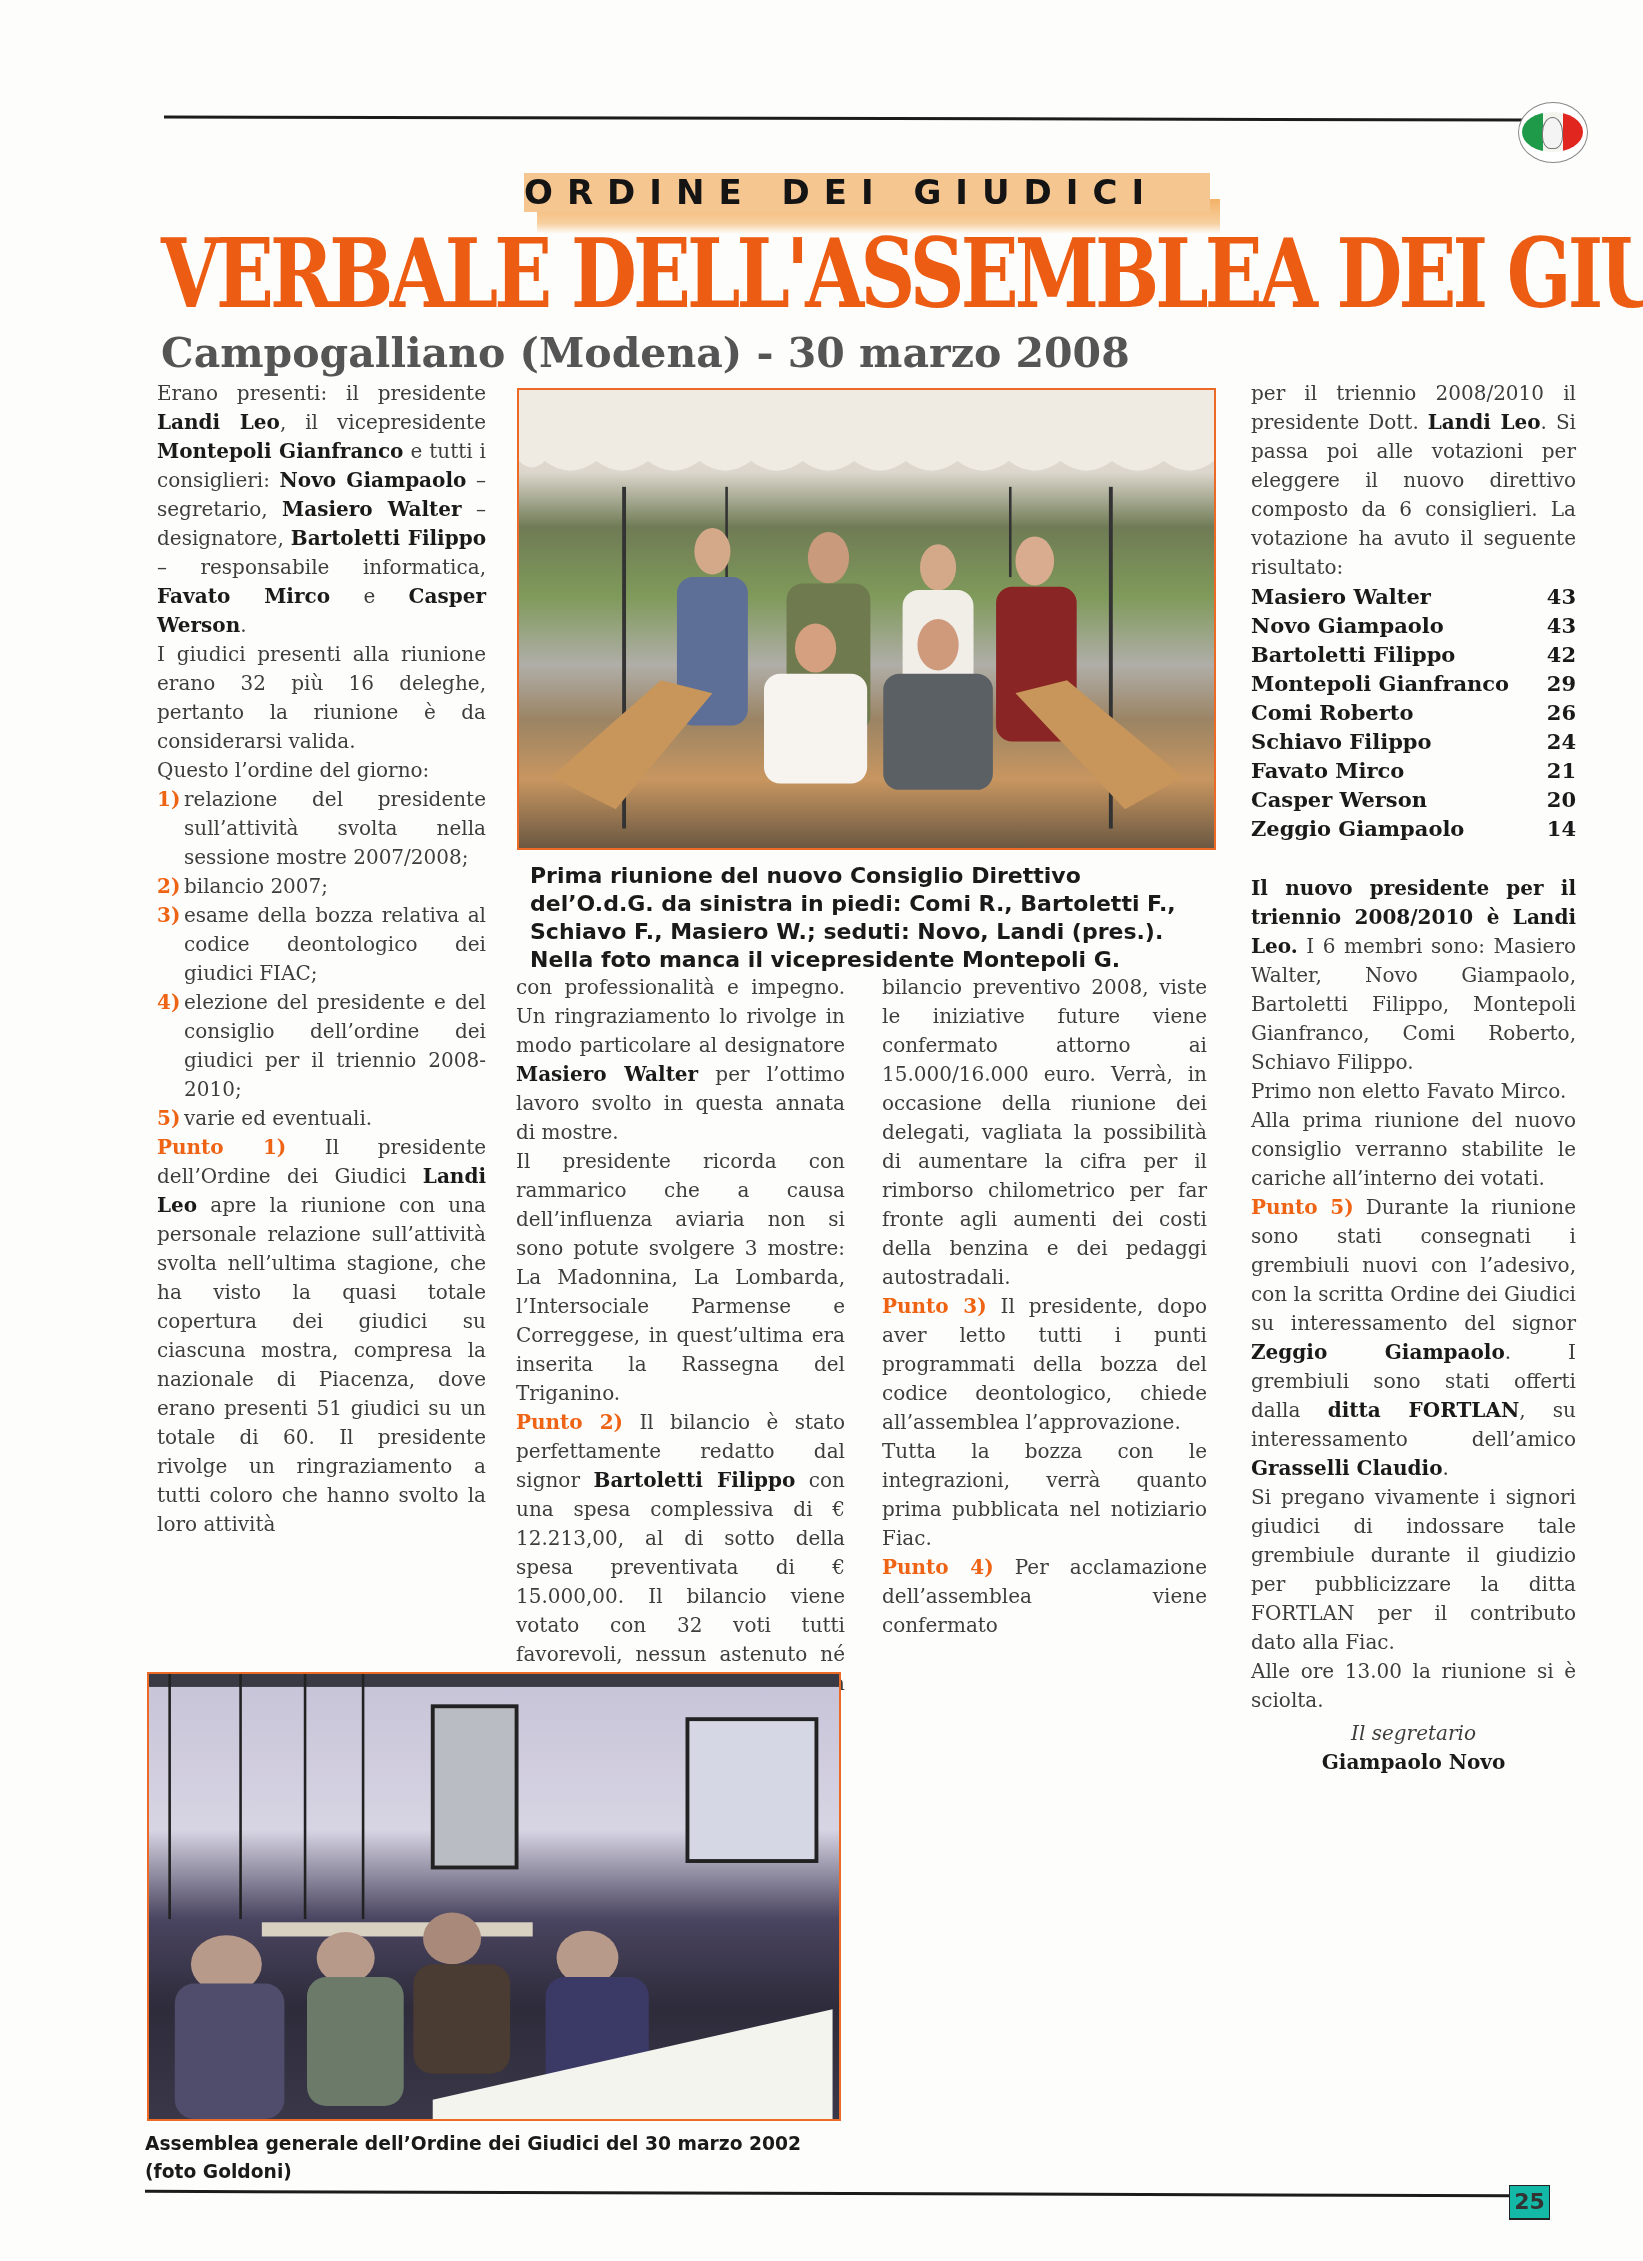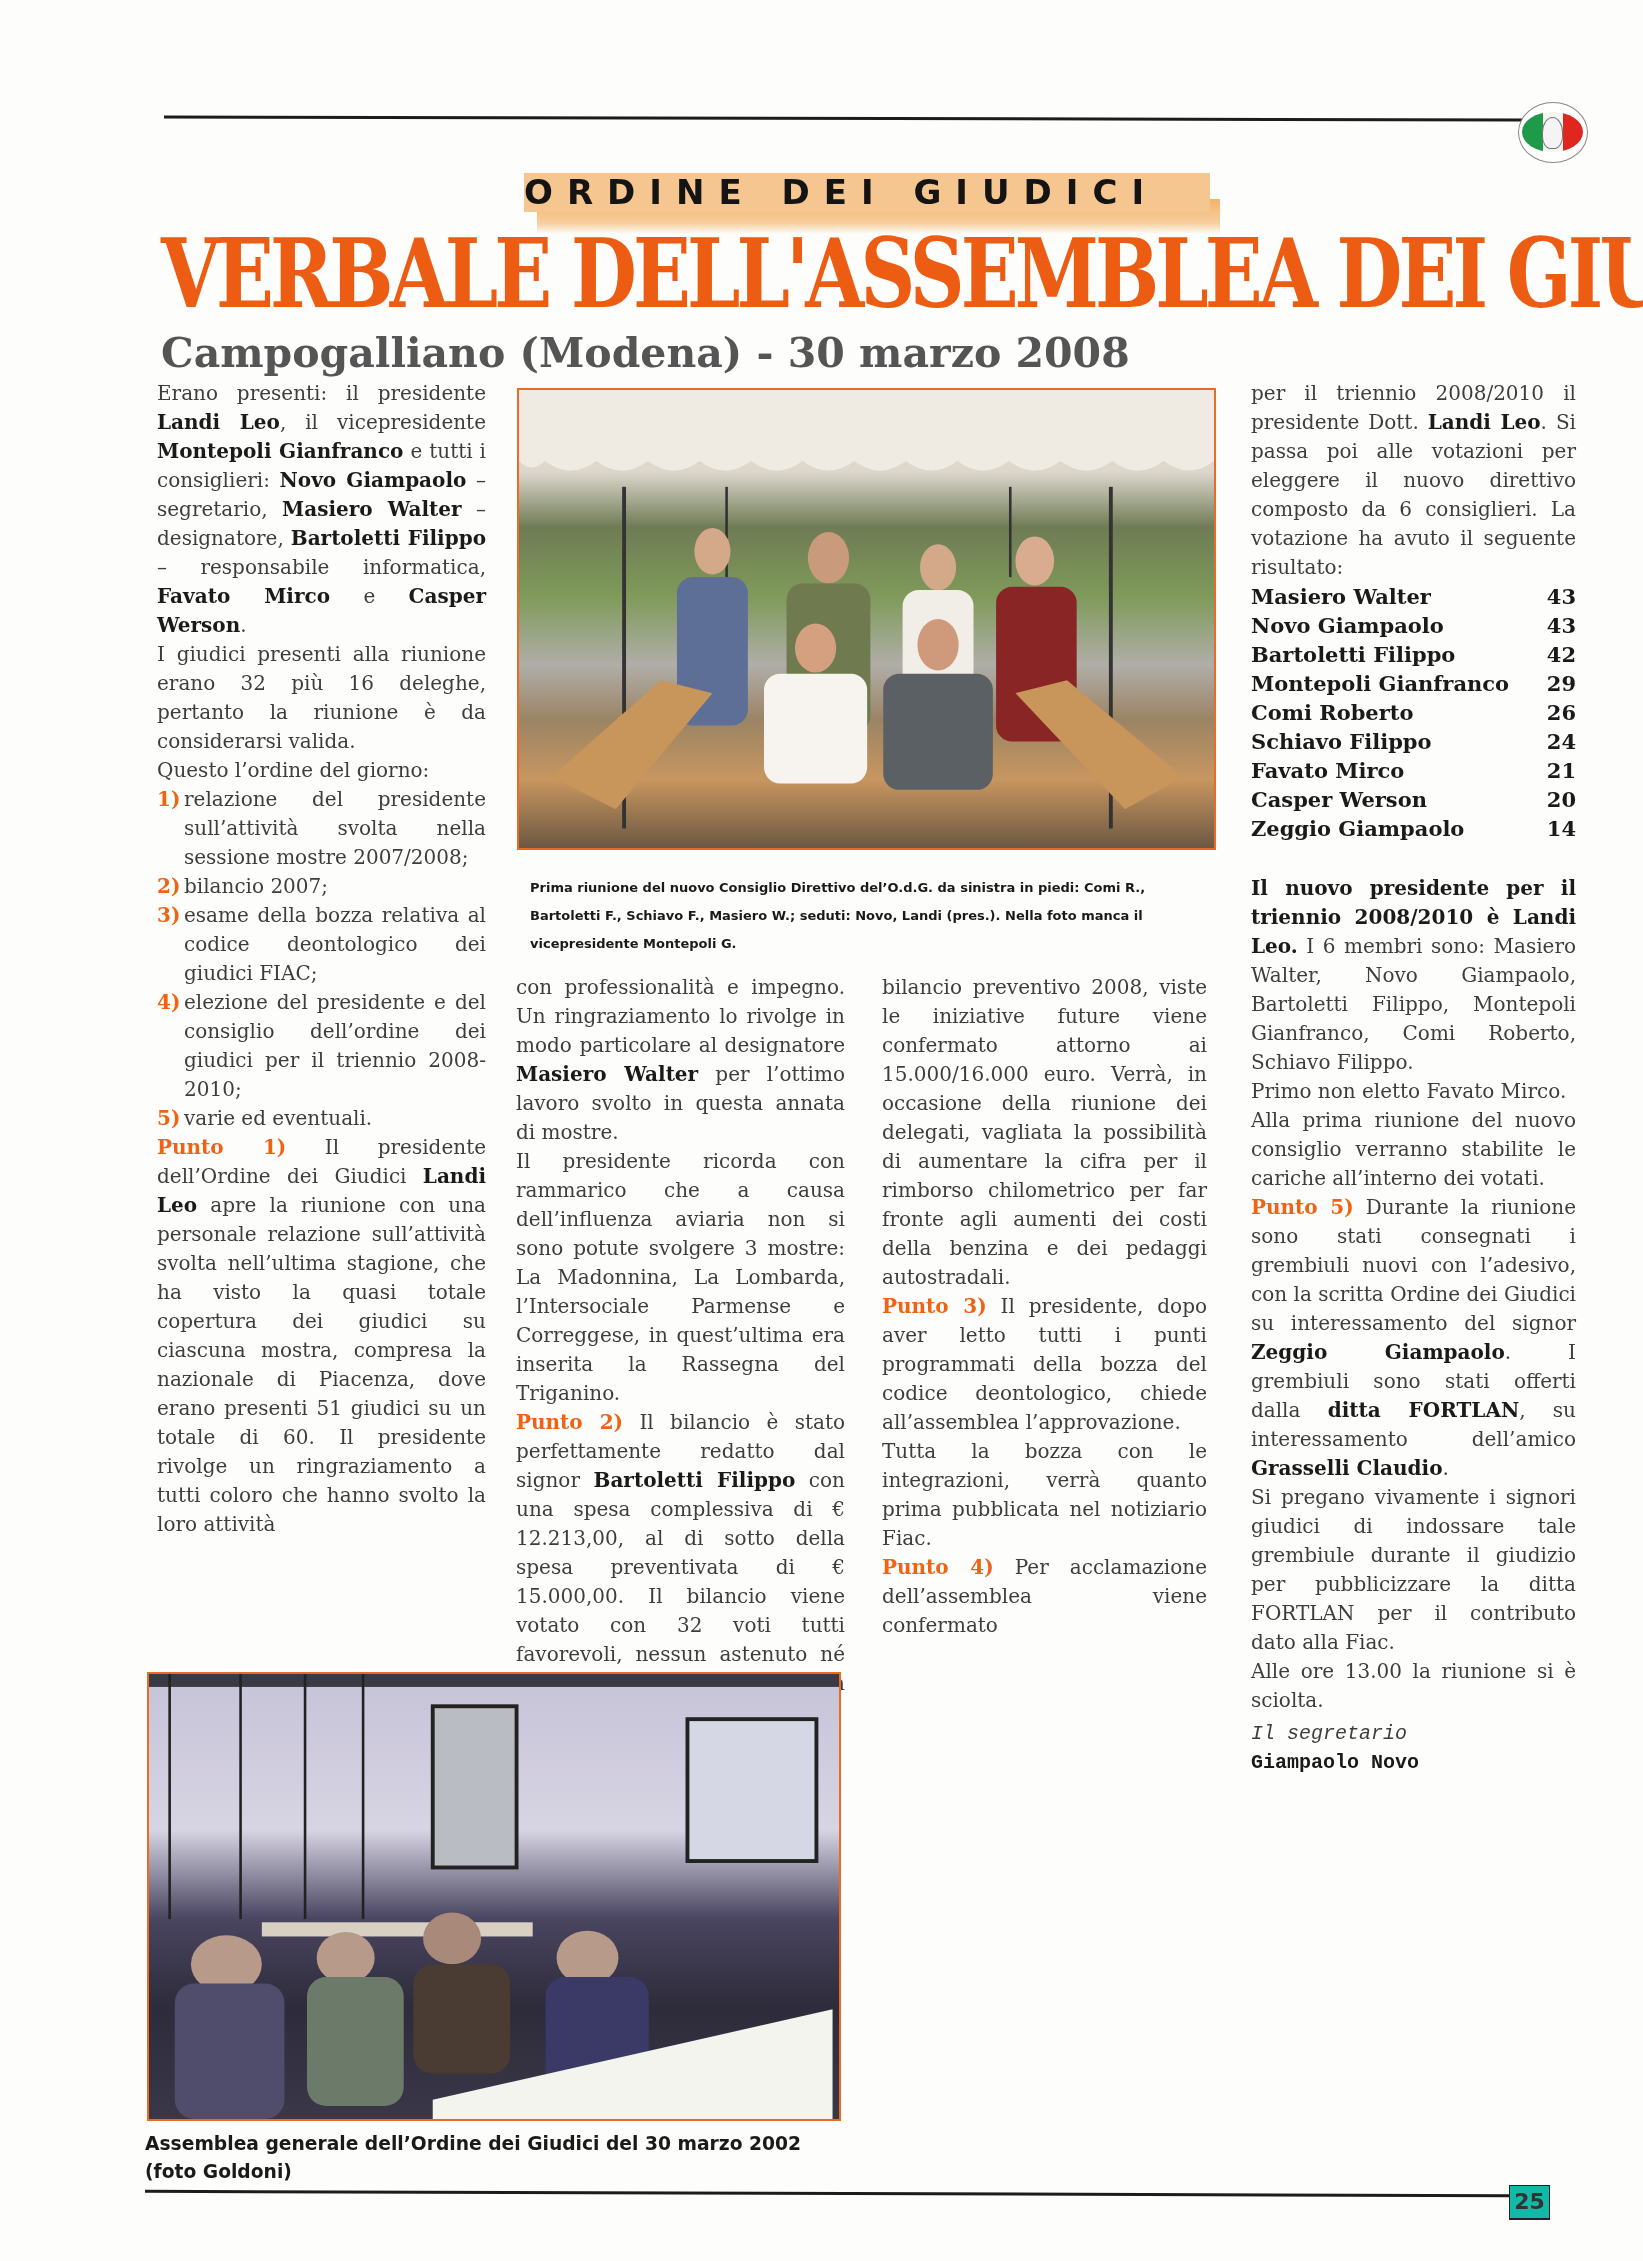--- a/index.html
+++ b/index.html
@@ -24,21 +24,21 @@
   .col b { color:#1a1a1a; }
   .punto { color:#ee6414; font-weight:bold; }
   .agenda { display:flex; }
   .agenda .n { width:27px; flex:none; color:#ee6414; font-weight:bold; }
   .agenda .t { flex:1; }
   .photo { position:absolute; border:2.6px solid #ec6a25; overflow:hidden; }
   .caption { position:absolute; font-family:"DejaVu Sans", sans-serif; font-weight:bold; color:#1a1a1a; }
   .votes { width:100%; border-collapse:collapse; font-weight:bold; color:#1a1a1a; font-size:21px; }
   .votes td { padding:0; line-height:29px; }
   .votes td.v { text-align:right; }
-  .sign { text-align:left;font-family:Liberation Mono, monospace; }
+  .sign { text-align:center; }
   .rule-bottom { position:absolute; left:145px; top:2192px; width:1366px; height:3.2px; background:#1c1c1c; transform:rotate(0.18deg); }
   .pageno { position:absolute; left:1509px; top:2185px; width:39px; height:32px; border:1.3px solid #222; border-width:1.3px 1.3px 2.6px 1.3px; background:#14b8a6; font-family:"DejaVu Sans", sans-serif; font-size:22px; text-align:center; line-height:32px; color:#333;font-weight:bold; }
 </style>
 </head>
 <body>
 
 <div class="rule-top"></div>
 <div class="logo">
   <div class="flag">
     <div style="background:#1f9a48"></div>
@@ -102,21 +102,21 @@
     <ellipse cx="800" cy="265" rx="30" ry="38" fill="#d9ab8f"></ellipse>
       <rect x="740" y="305" width="125" height="240" rx="25" fill="#8a2525"></rect>
     <ellipse cx="460" cy="400" rx="32" ry="38" fill="#d4a07f"></ellipse>
       <rect x="380" y="440" width="160" height="170" rx="25" fill="#f7f4ef"></rect>
     <ellipse cx="650" cy="395" rx="32" ry="40" fill="#cf9a7c"></ellipse>
       <rect x="565" y="440" width="170" height="180" rx="25" fill="#5b6064"></rect>
     <polygon points="50,600 220,450 300,470 150,650" fill="#c8955b"></polygon>
     <polygon points="770,470 850,450 1030,600 940,650" fill="#c8955b"></polygon>
   </svg>
 </div>
-<div class="caption" style="left:530px; top:862px; width:677px; font-size:13px; line-height:28px;margin-top:12px;">Prima riunione del nuovo Consiglio Direttivo del’O.d.G. da sinistra in piedi: Comi R., Bartoletti F., Schiavo F., Masiero W.; seduti: Novo, Landi (pres.). Nella foto manca il vicepresidente Montepoli G.</div>
+<div class="caption" style="left:530px; top:862px; width:677px; font-size:22px; line-height:28px;">Prima riunione del nuovo Consiglio Direttivo del’O.d.G. da sinistra in piedi: Comi R., Bartoletti F., Schiavo F., Masiero W.; seduti: Novo, Landi (pres.). Nella foto manca il vicepresidente Montepoli G.</div>
 
 <div class="col" style="left:516px; top:973px; width:329px;">
   <p><span>con professionalità e impegno. Un ringraziamento lo rivolge in modo particolare al designatore </span><b>Masiero Walter</b><span> per l’ottimo lavoro svolto in questa annata di mostre.</span></p>
   <p>Il presidente ricorda con rammarico che a causa dell’influenza aviaria non si sono potute svolgere 3 mostre: La Madonnina, La Lombarda, l’Intersociale Parmense e Correggese, in quest’ultima era inserita la Rassegna del Triganino.</p>
   <p><span class="punto">Punto 2)</span><span> Il bilancio è stato perfettamente redatto dal signor </span><b>Bartoletti Filippo</b><span> con una spesa complessiva di € 12.213,00, al di sotto della spesa preventivata di € 15.000,00. Il bilancio viene votato con 32 voti tutti favorevoli, nessun astenuto né contrario. Per quanto riguarda il</span></p>
 </div>
 
 <div class="col" style="left:882px; top:973px; width:325px;">
   <p>bilancio preventivo 2008, viste le iniziative future viene confermato attorno ai 15.000/16.000 euro. Verrà, in occasione della riunione dei delegati, vagliata la possibilità di aumentare la cifra per il rimborso chilometrico per far fronte agli aumenti dei costi della benzina e dei pedaggi autostradali.</p>
   <p><span class="punto">Punto 3)</span><span> Il presidente, dopo aver letto tutti i punti programmati della bozza del codice deontologico, chiede all’assemblea l’approvazione.</span></p>

